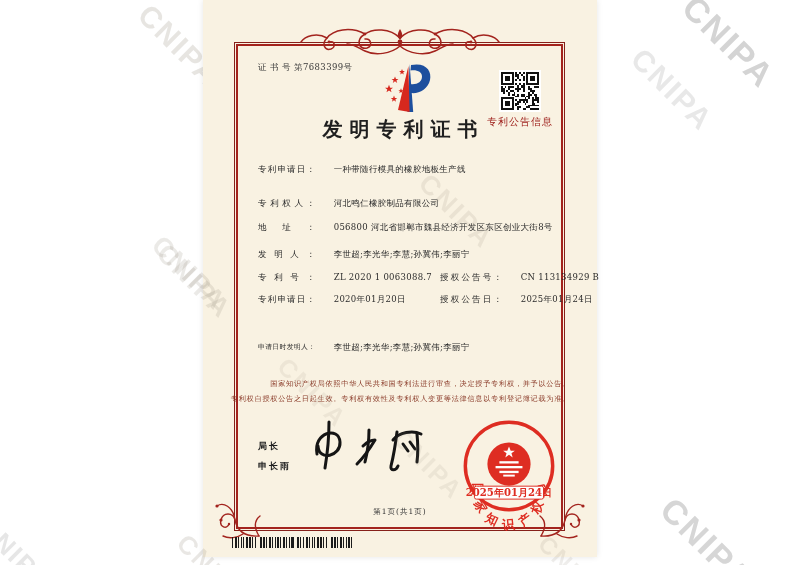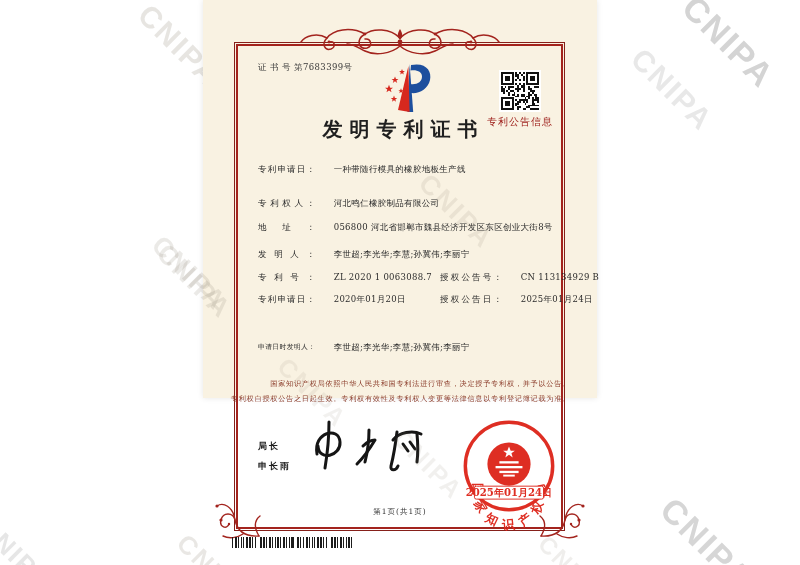--- a/index.html
+++ b/index.html
@@ -27,21 +27,21 @@
   .wm5{left:434px;top:168px;font-size:27px;opacity:.13;}
   .wm6{left:172px;top:238px;font-size:27px;opacity:.16;}
   .wm7{left:292px;top:352px;font-size:25px;opacity:.10;}
   .wm8{left:408px;top:424px;font-size:25px;opacity:.11;}
   .wm9{left:-6px;top:512px;font-size:26px;opacity:.24;color:#9a9a9a;}
   .wm10{left:192px;top:528px;font-size:26px;opacity:.18;}
   .wm11{left:552px;top:530px;font-size:24px;opacity:.13;}
   .wm12{left:680px;top:490px;font-size:34px;opacity:.40;color:#9a9a9a;}
 
   
-  .page{position:absolute;left:203px;top:0;width:394px;height:398px;
+  .page{position:absolute;left:203px;top:0;width:394px;height:557px;
         background:var(--page_cream);box-shadow:0 0 6px rgba(0,0,0,.10);}
   .frame{position:absolute;left:31px;top:42px;width:331px;height:489px;
          border:1.2px solid #86201a;}
   .frame::after{content:"";position:absolute;inset:1px;border:2px solid #a3241e;}
 
   .ornament-top{position:absolute;left:92px;top:24px;width:210px;height:36px;}
   .corner-fl{position:absolute;width:48px;height:48px;}
   .corner-fl.bl{left:10px;top:492px;}
   .corner-fl.br{left:336px;top:492px;transform:scaleX(-1);}
 

